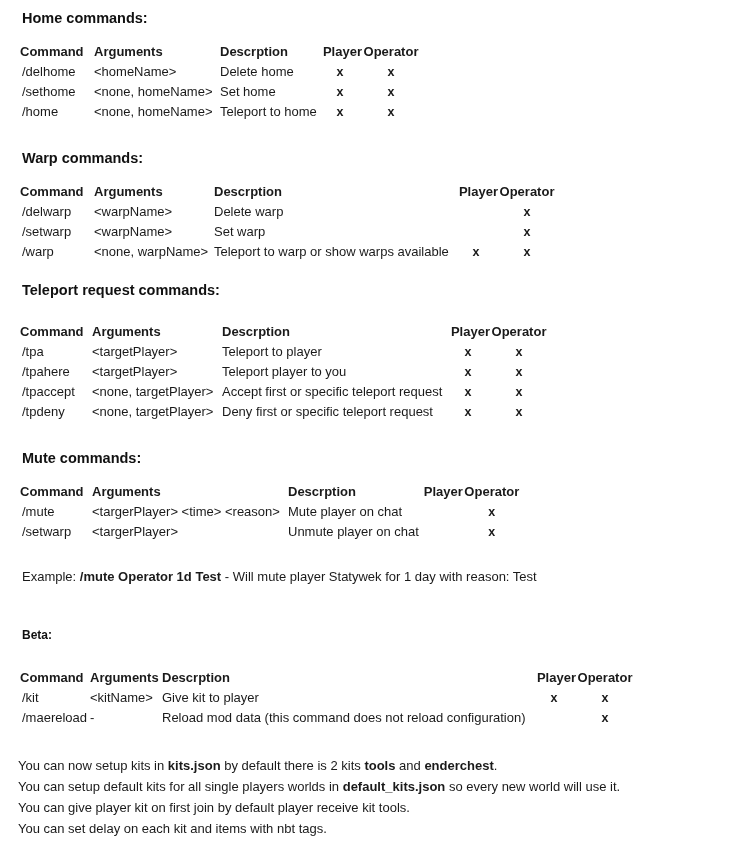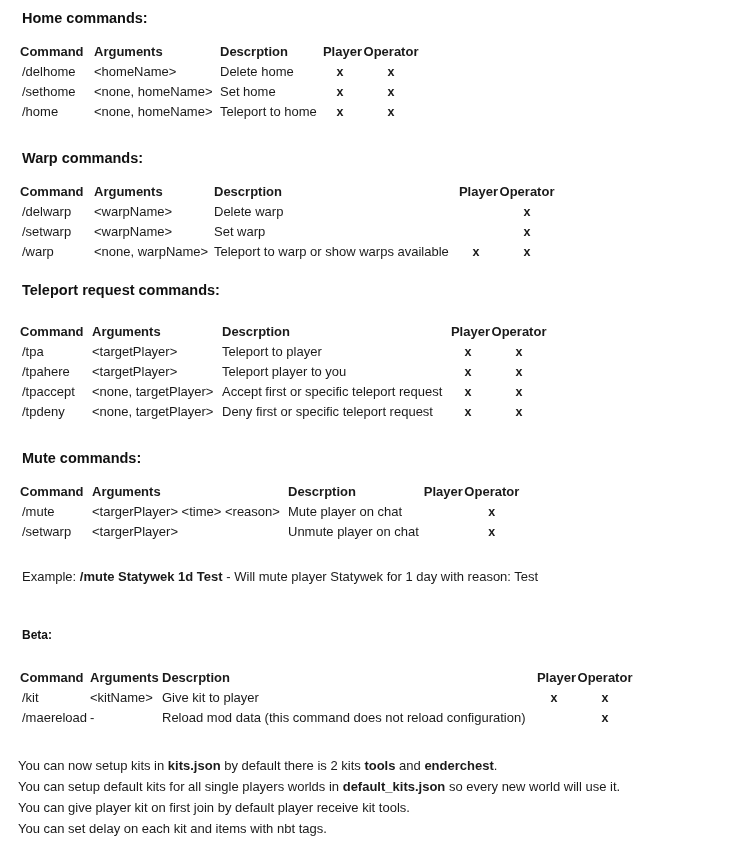--- a/index.html
+++ b/index.html
@@ -242,21 +242,21 @@
         <td class="col-args">&lt;targerPlayer&gt;</td>
         <td class="col-desc" style="text-align:left;">Unmute player on chat</td>
         <td class="col-flag mark"></td>
         <td class="col-flag mark">x</td>
       </tr>
     </tbody>
   </table>
 
   <div class="example-line" style="left:22px; top:569px;">
     <span>Example:</span>
-    <b>/mute Statywek 1d Test</b>
+    <b>/mute Operator 1d Test</b>
     <span>-</span>
     <span>Will mute player Statywek for 1 day with reason: Test</span>
   </div>
 
   <div class="section-heading big" style="left:22px; top:628px;">Beta:</div>
 
   <table class="cmd-table" style="left:20px; top:668px;">
     <thead>
       <tr>
         <th class="col-cmd" style="width:70px;">Command</th>

